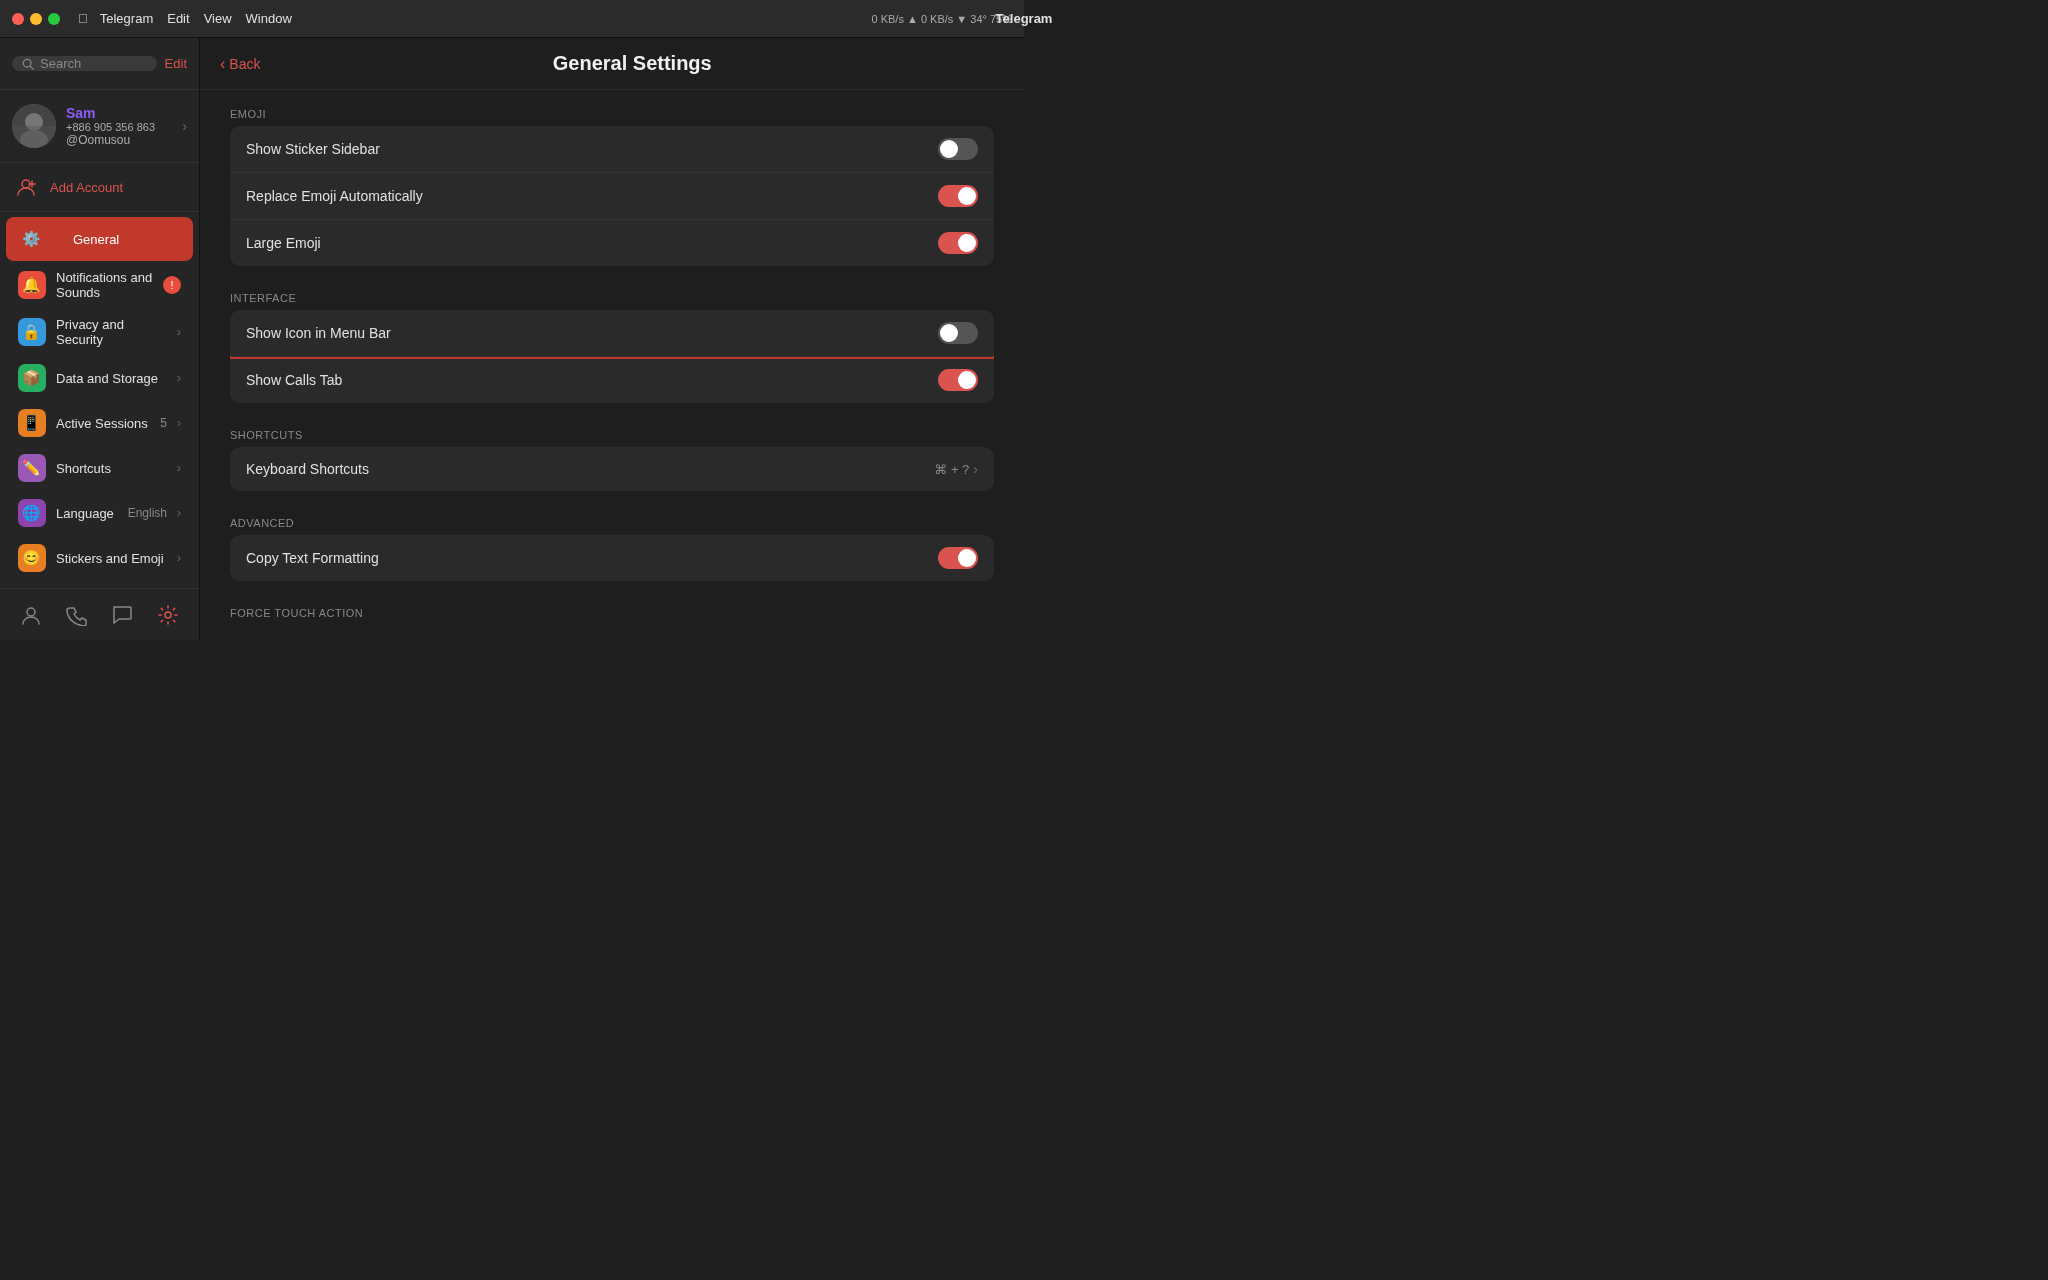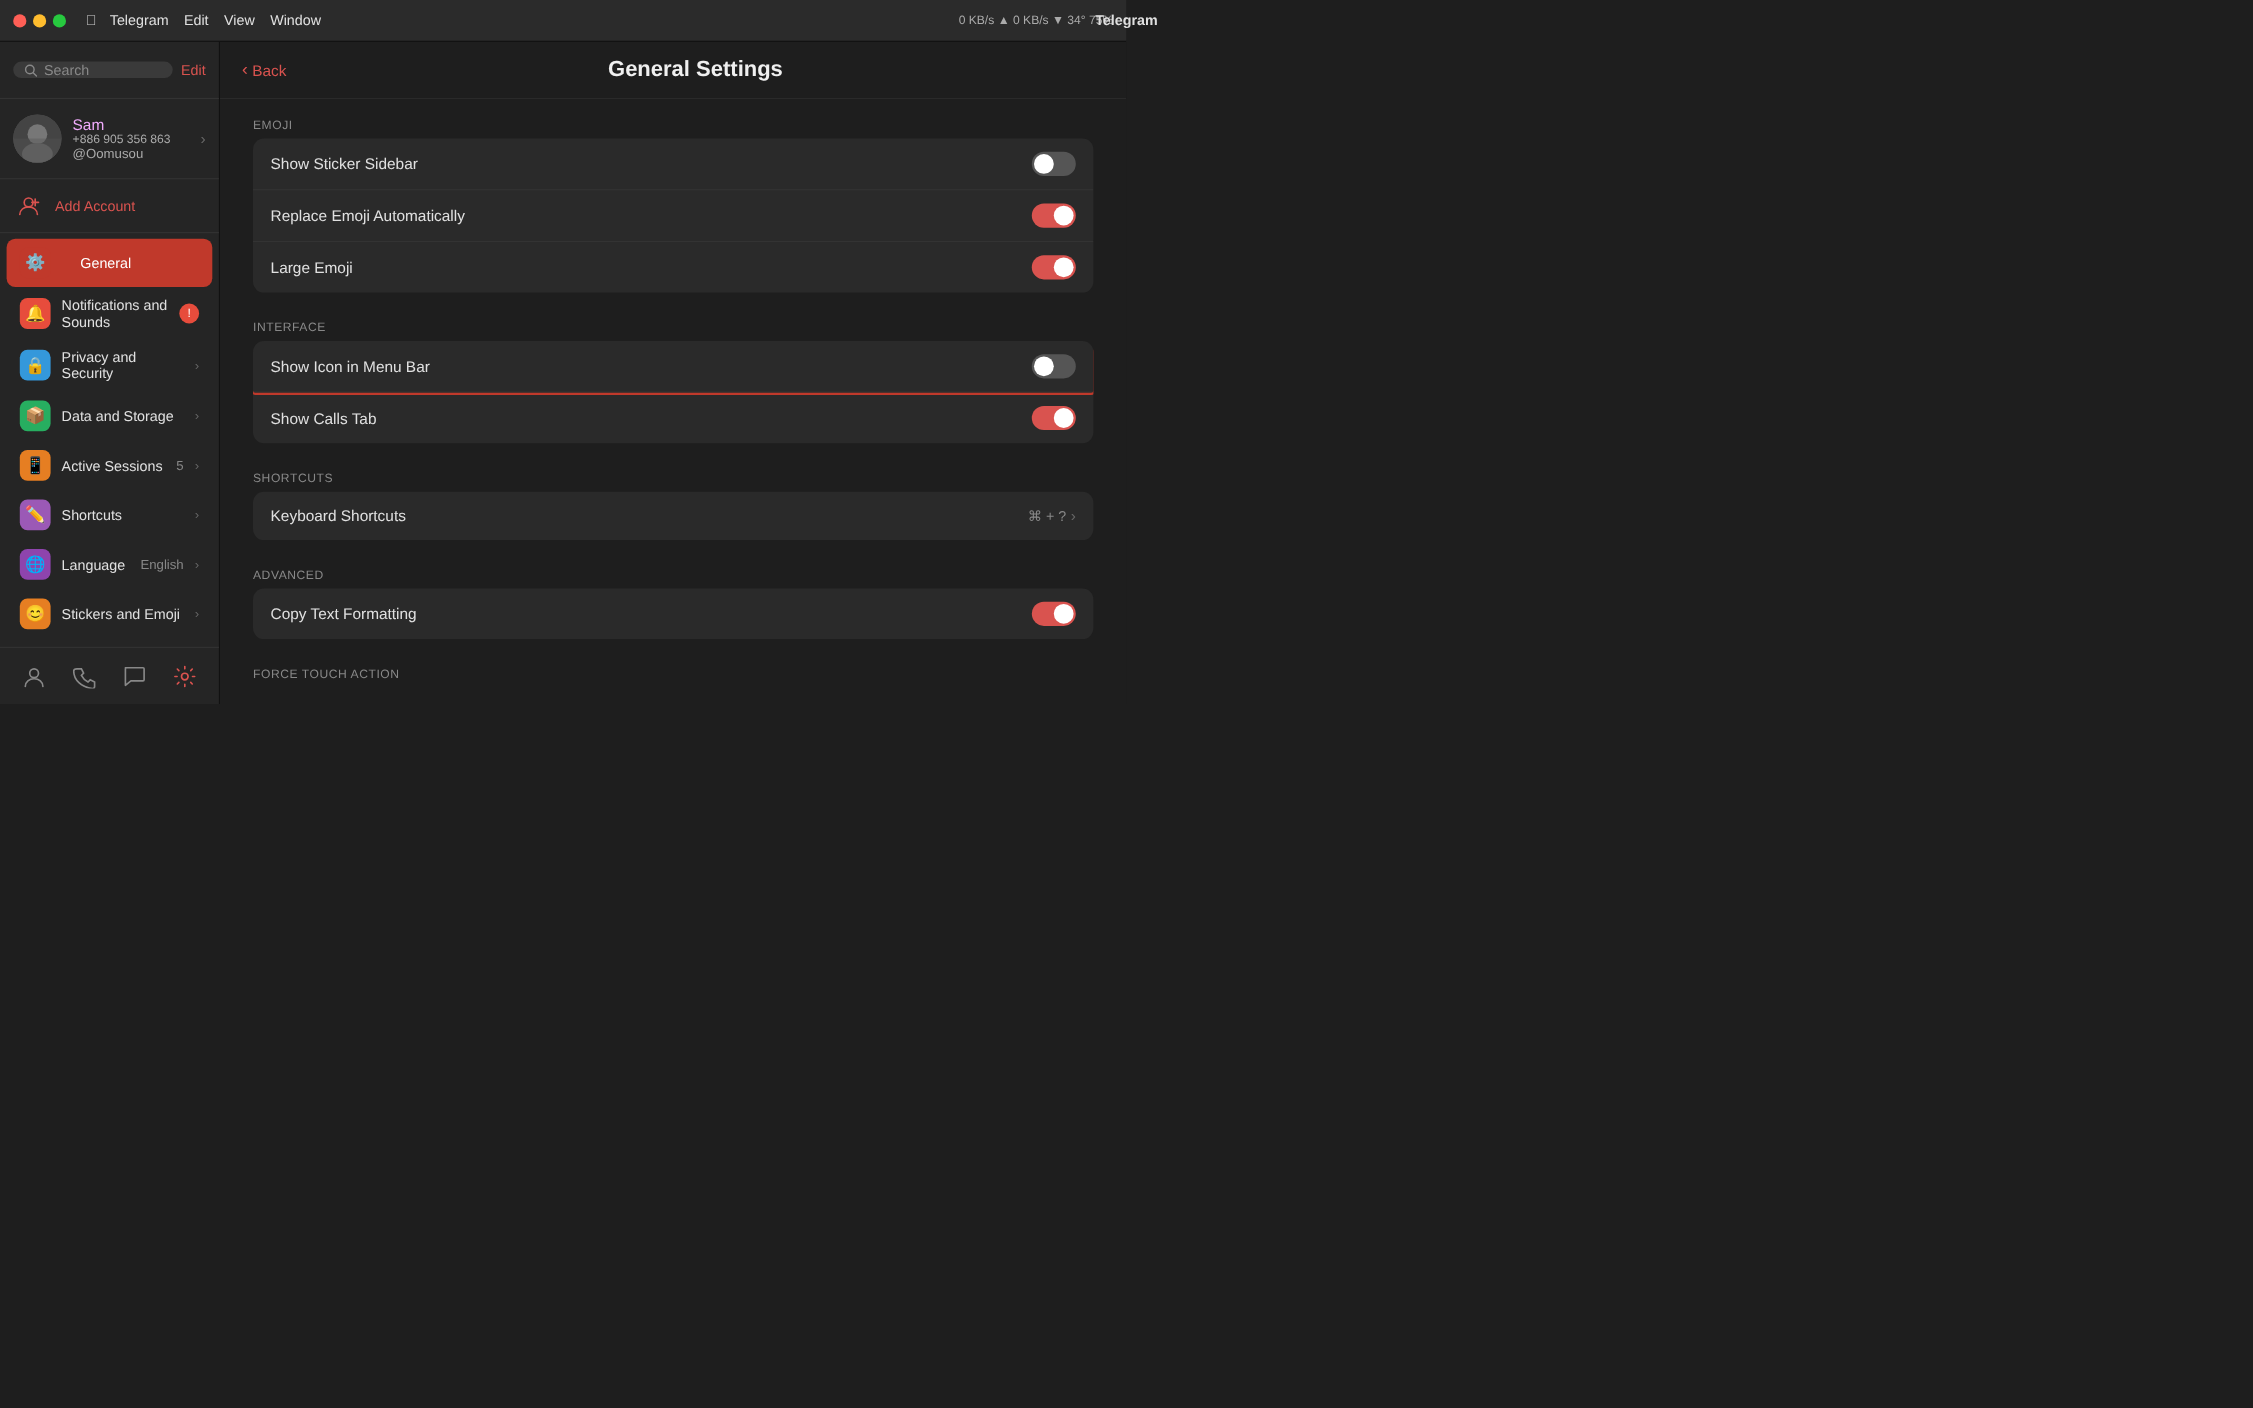--- a/index.html
+++ b/index.html
@@ -138,21 +138,21 @@
       background: #555;
       flex-shrink: 0;
       overflow: hidden;
       display: flex;
       align-items: center;
       justify-content: center;
       font-size: 18px;
       color: #ccc;
     }
     .profile-info { flex: 1; }
-    .profile-name { font-size: 14px; font-weight: 400; color: #f0abfc; }
+    .profile-name { font-size: 14px; font-weight: 700; color: #8b5cf6; }
     .profile-phone { font-size: 11px; color: #aaa; }
     .profile-username { font-size: 12px; color: #aaa; }
     .chevron-right {
       color: #666;
       font-size: 14px;
     }
 
     
     .add-account {
       display: flex;

